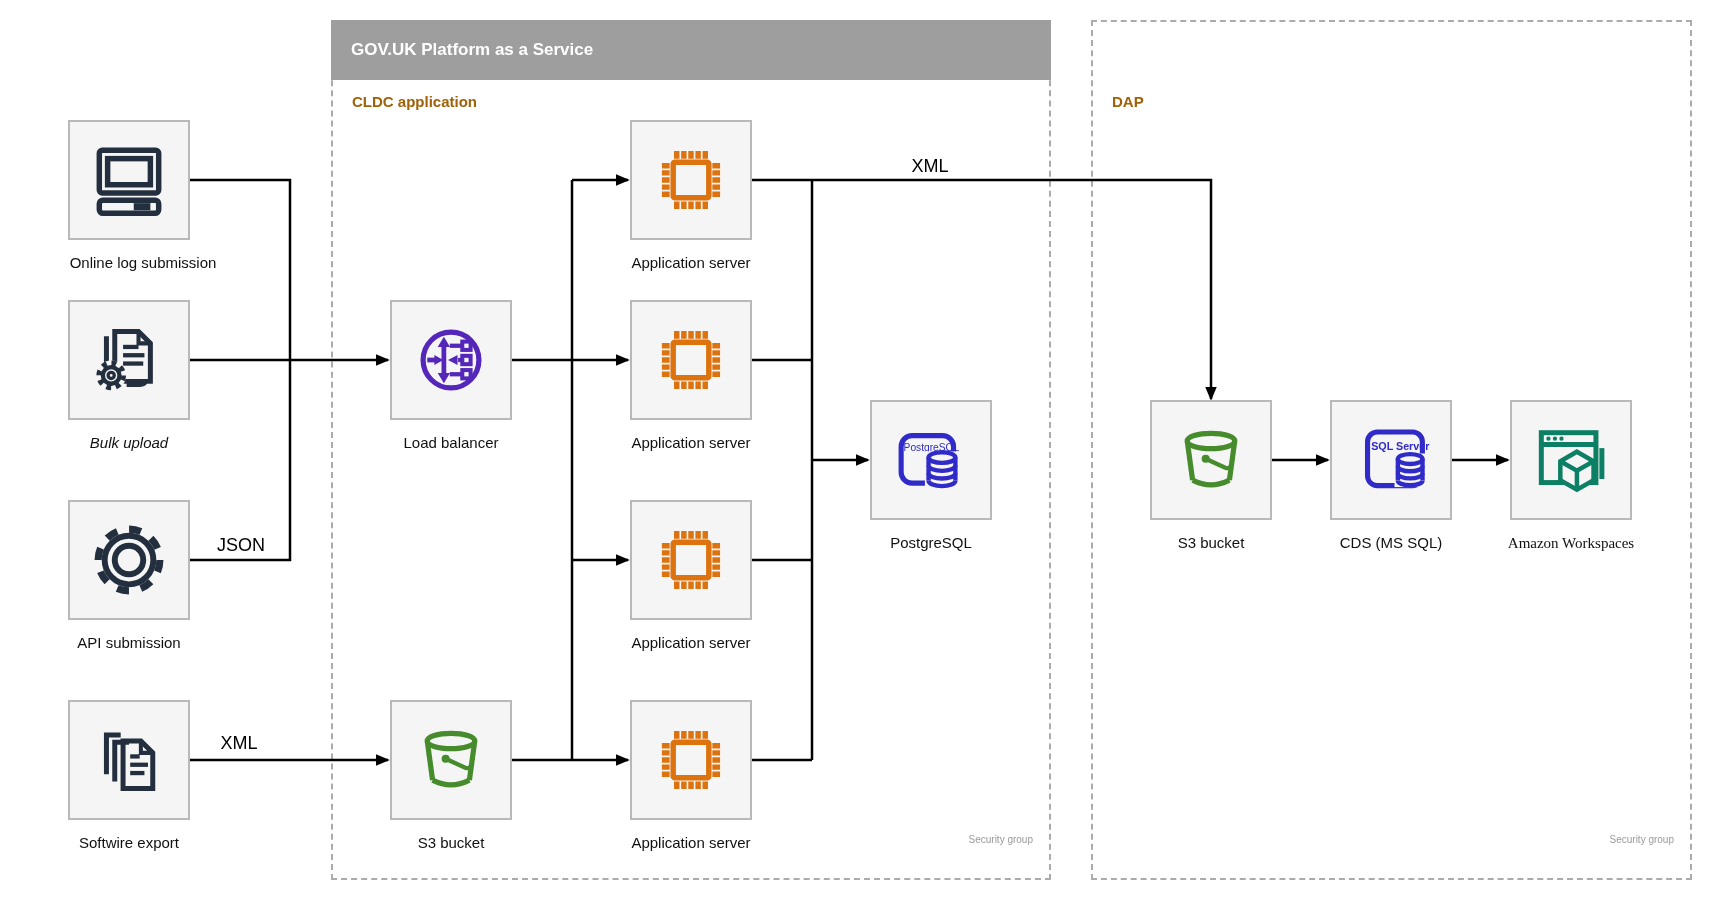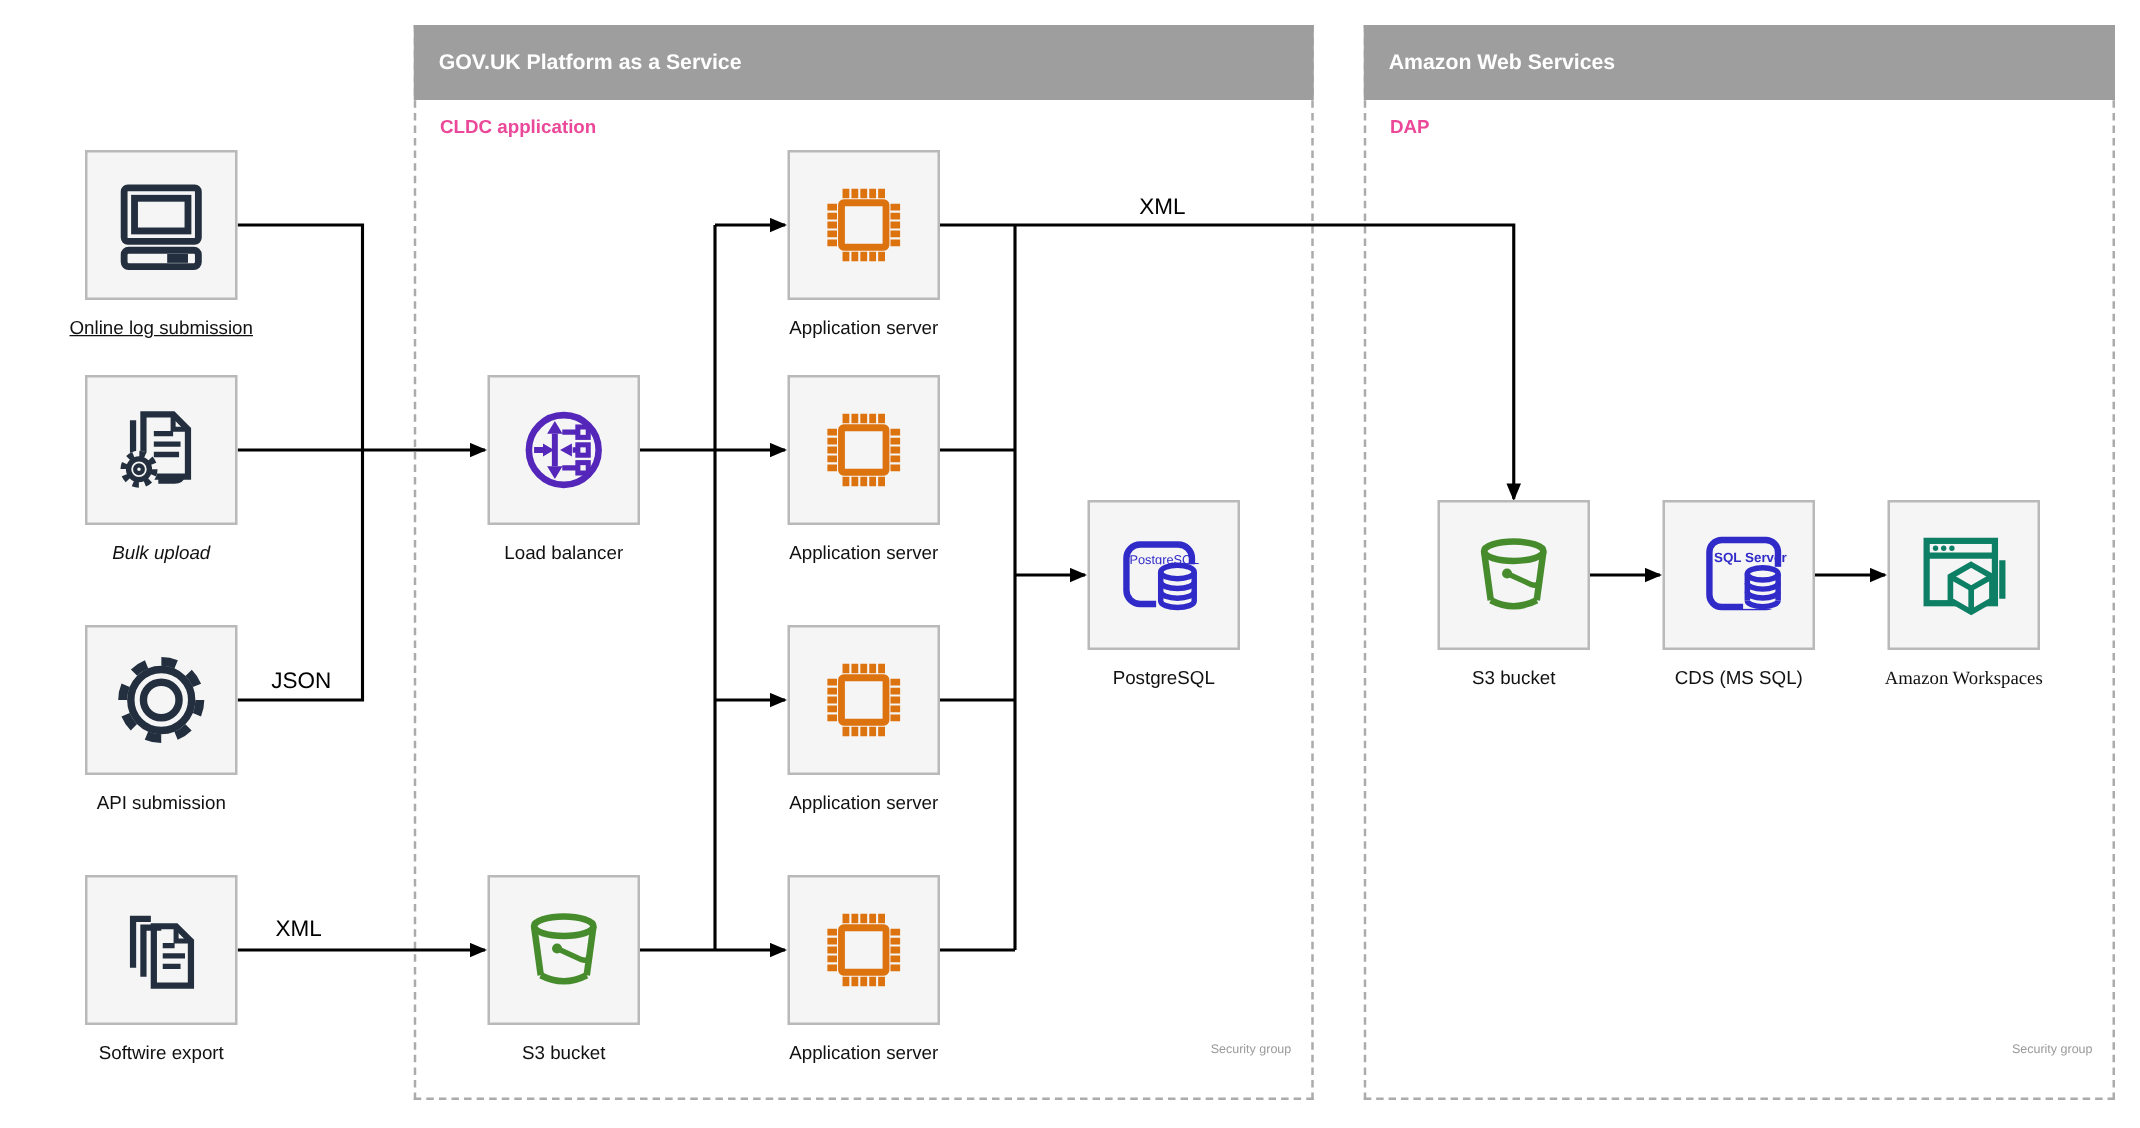--- a/index.html
+++ b/index.html
@@ -7,21 +7,21 @@
     position:relative;width:1712px;height:902px;background:#ffffff;
     font-family:"Liberation Sans",sans-serif;overflow:hidden;
   }
   .region{position:absolute;border:2px dashed #ababab;box-sizing:border-box;}
   .region-header{
     position:absolute;top:-2px;left:-2px;right:-2px;height:60px;
     background:#9e9e9e;color:#ffffff;font-weight:bold;font-size:17px;
     display:flex;align-items:center;padding-left:20px;box-sizing:border-box;
   }
   .region-subtitle{
-    position:absolute;left:19px;top:71px;font-weight:bold;font-size:15px;color:#ec4899;
+    position:absolute;left:19px;top:71px;font-weight:bold;font-size:15px;color:#a16207;
   }
   .region-footer{
     position:absolute;right:16px;top:812px;font-size:10px;color:#9a9a9a;
   }
   .node{
     position:absolute;width:122px;height:120px;background:#f5f5f5;
     border:2px solid #b9b9b9;box-sizing:border-box;
     display:flex;align-items:center;justify-content:center;
   }
   .node-label{
@@ -44,23 +44,20 @@
 
   <div class="region" style="left:331px;top:20px;width:720px;height:860px;">
     <div class="region-header">
       <span>GOV.UK Platform as a Service</span>
     </div>
     <div class="region-subtitle">CLDC application</div>
     <div class="region-footer">Security group</div>
   </div>
 
   <div class="region" style="left:1091px;top:20px;width:601px;height:860px;">
-    <div class="region-header">
-      <span>Amazon Web Services</span>
-    </div>
     <div class="region-subtitle">DAP</div>
     <div class="region-footer">Security group</div>
   </div>
 
   <svg class="edges" width="1712" height="902">
     <defs>
       <marker id="arw" markerUnits="userSpaceOnUse" markerWidth="14" markerHeight="12" viewBox="0 0 12 10" refX="10.5" refY="5" orient="auto">
         <path d="M0 0 L12 5 L0 10 Z" fill="#000"></path>
       </marker>
     </defs>
@@ -85,21 +82,21 @@
   <span class="edge-label" style="left:930px;top:166px;">XML</span>
 
   <div class="node" style="left:68px;top:120px;">
     <svg class="icon" viewBox="0 0 64 64" width="76" height="76" fill="none" stroke="#232f3e" stroke-width="4.6">
       <rect x="7" y="7" width="50" height="36" rx="2.5"></rect>
       <rect x="14" y="14" width="36" height="22"></rect>
       <rect x="7" y="49" width="50" height="11" rx="3"></rect>
       <rect x="36" y="51.5" width="14" height="6" fill="#232f3e" stroke="none"></rect>
     </svg>
   </div>
-  <div class="node-label" style="left:19px;top:254px;text-decoration:underline;">Online log submission</div>
+  <div class="node-label" style="left:33px;top:254px;">Online log submission</div>
 
   <div class="node" style="left:68px;top:300px;">
     <svg class="icon" viewBox="0 0 64 64" width="76" height="76" fill="none" stroke="#232f3e" stroke-width="4.2">
       <path d="M13 44 V12"></path>
       <path d="M20 8 H40 L50 18 V50 H20 Z"></path>
       <path d="M40 8 V18 H50" stroke-width="3.4"></path>
       <path d="M27 21 H40" stroke-width="3.6"></path>
       <path d="M27 28 H45" stroke-width="3.6"></path>
       <path d="M27 35 H44" stroke-width="3.6"></path>
       <circle cx="17" cy="45" r="12.5" fill="#f5f5f5" stroke="none"></circle>

